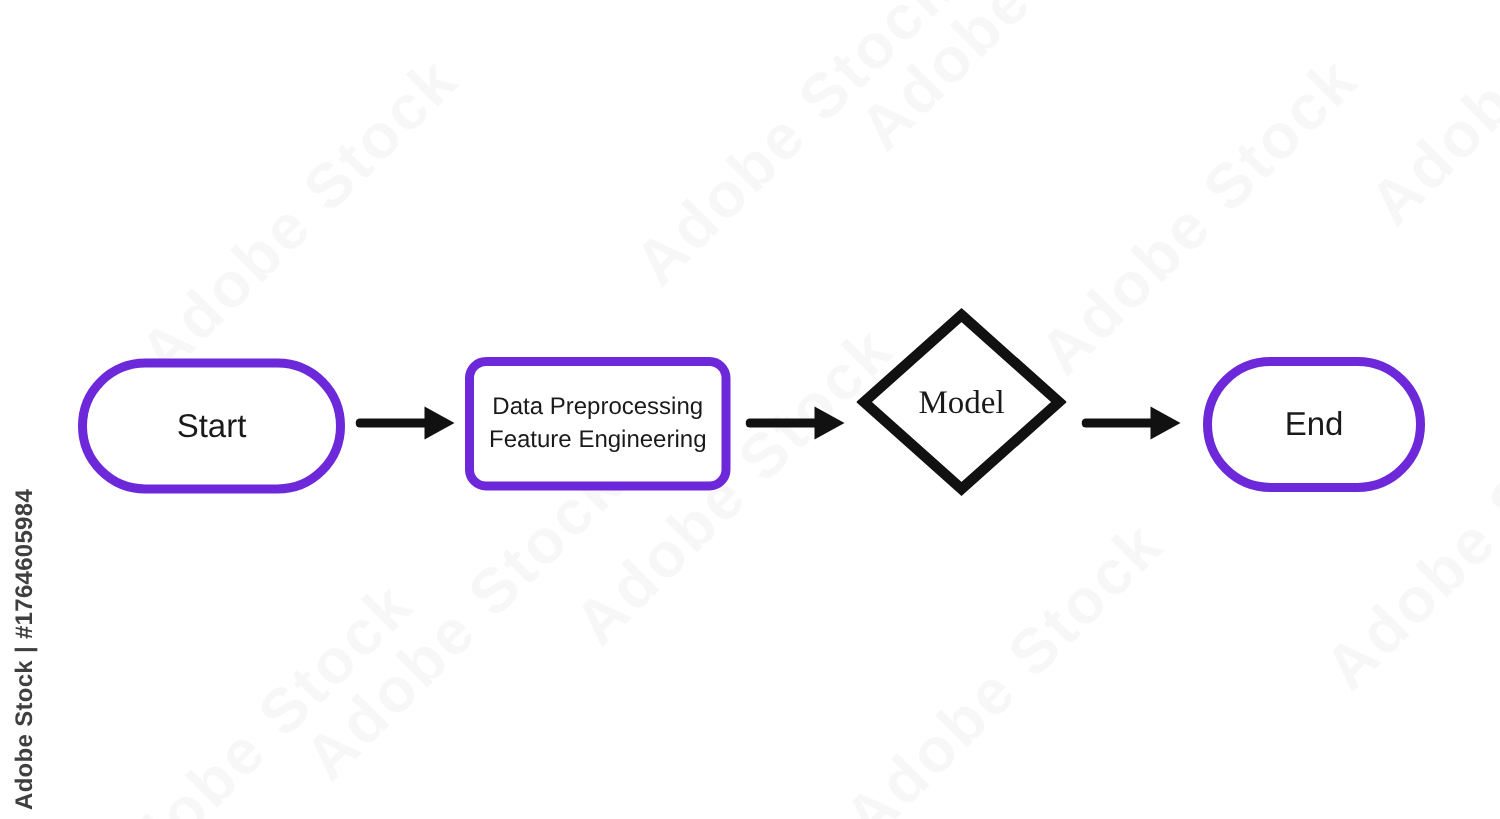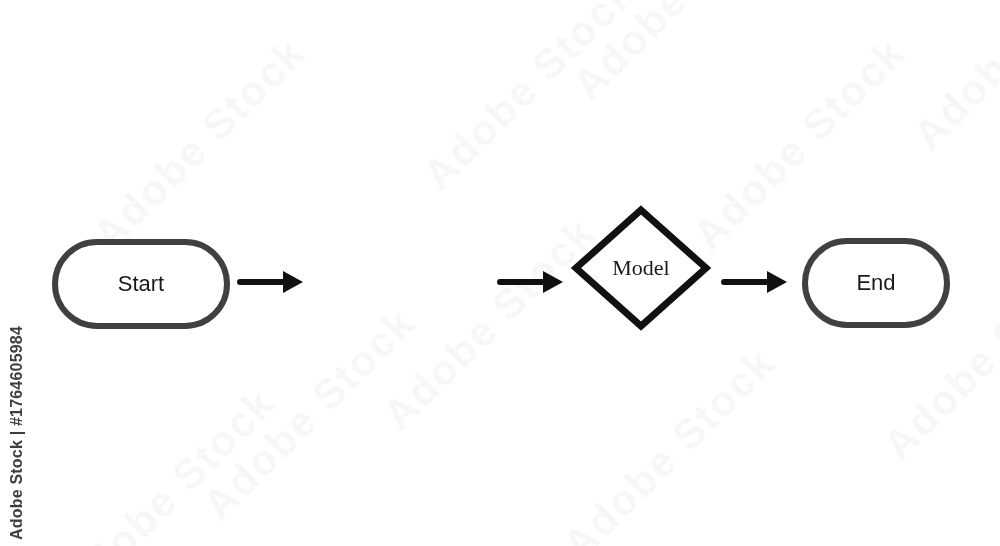--- a/index.html
+++ b/index.html
@@ -43,21 +43,21 @@
     color: #3f3f3f;
     text-shadow: 0 0 3px rgba(255,255,255,0.95), 1px 1px 1px rgba(255,255,255,0.9);
     white-space: nowrap;
   }
 
   
   .node {
     position: absolute;
     box-sizing: border-box;
     background: #ffffff;
-    border: 6px solid #404040;
+    border: 6px solid #6d28d9;
     display: flex;
     align-items: center;
     justify-content: center;
     text-align: center;
     color: #1a1a1a;
   }
   .stadium { border-radius: 46px; }
   .rect    { border-radius: 14px; }
 
   .node-start   { left: 52px;  top: 239px; width: 178px; height: 90px; font-size: 22px; }
@@ -104,20 +104,26 @@
 
   <div class="node stadium node-start">
     <span>Start</span>
   </div>
 
   <svg class="arrow arrow-1" viewBox="0 0 68 30">
     <line x1="3" y1="15" x2="49" y2="15" stroke="#111111" stroke-width="6" stroke-linecap="round"></line>
     <polygon points="46,4 66,15 46,26" fill="#111111"></polygon>
   </svg>
 
+  <div class="node rect node-process">
+    <div>
+      <div>Data Preprocessing</div>
+      <div>Feature Engineering</div>
+    </div>
+  </div>
 
   <svg class="arrow arrow-2" viewBox="0 0 68 30">
     <line x1="3" y1="15" x2="49" y2="15" stroke="#111111" stroke-width="6" stroke-linecap="round"></line>
     <polygon points="46,4 66,15 46,26" fill="#111111"></polygon>
   </svg>
 
   <div class="node-model">
     <svg class="diamond-svg" width="140" height="126" viewBox="0 0 140 126">
       <polygon points="70,5 135,63 70,121 5,63" fill="#ffffff" stroke="#111111" stroke-width="7"></polygon>
     </svg>

